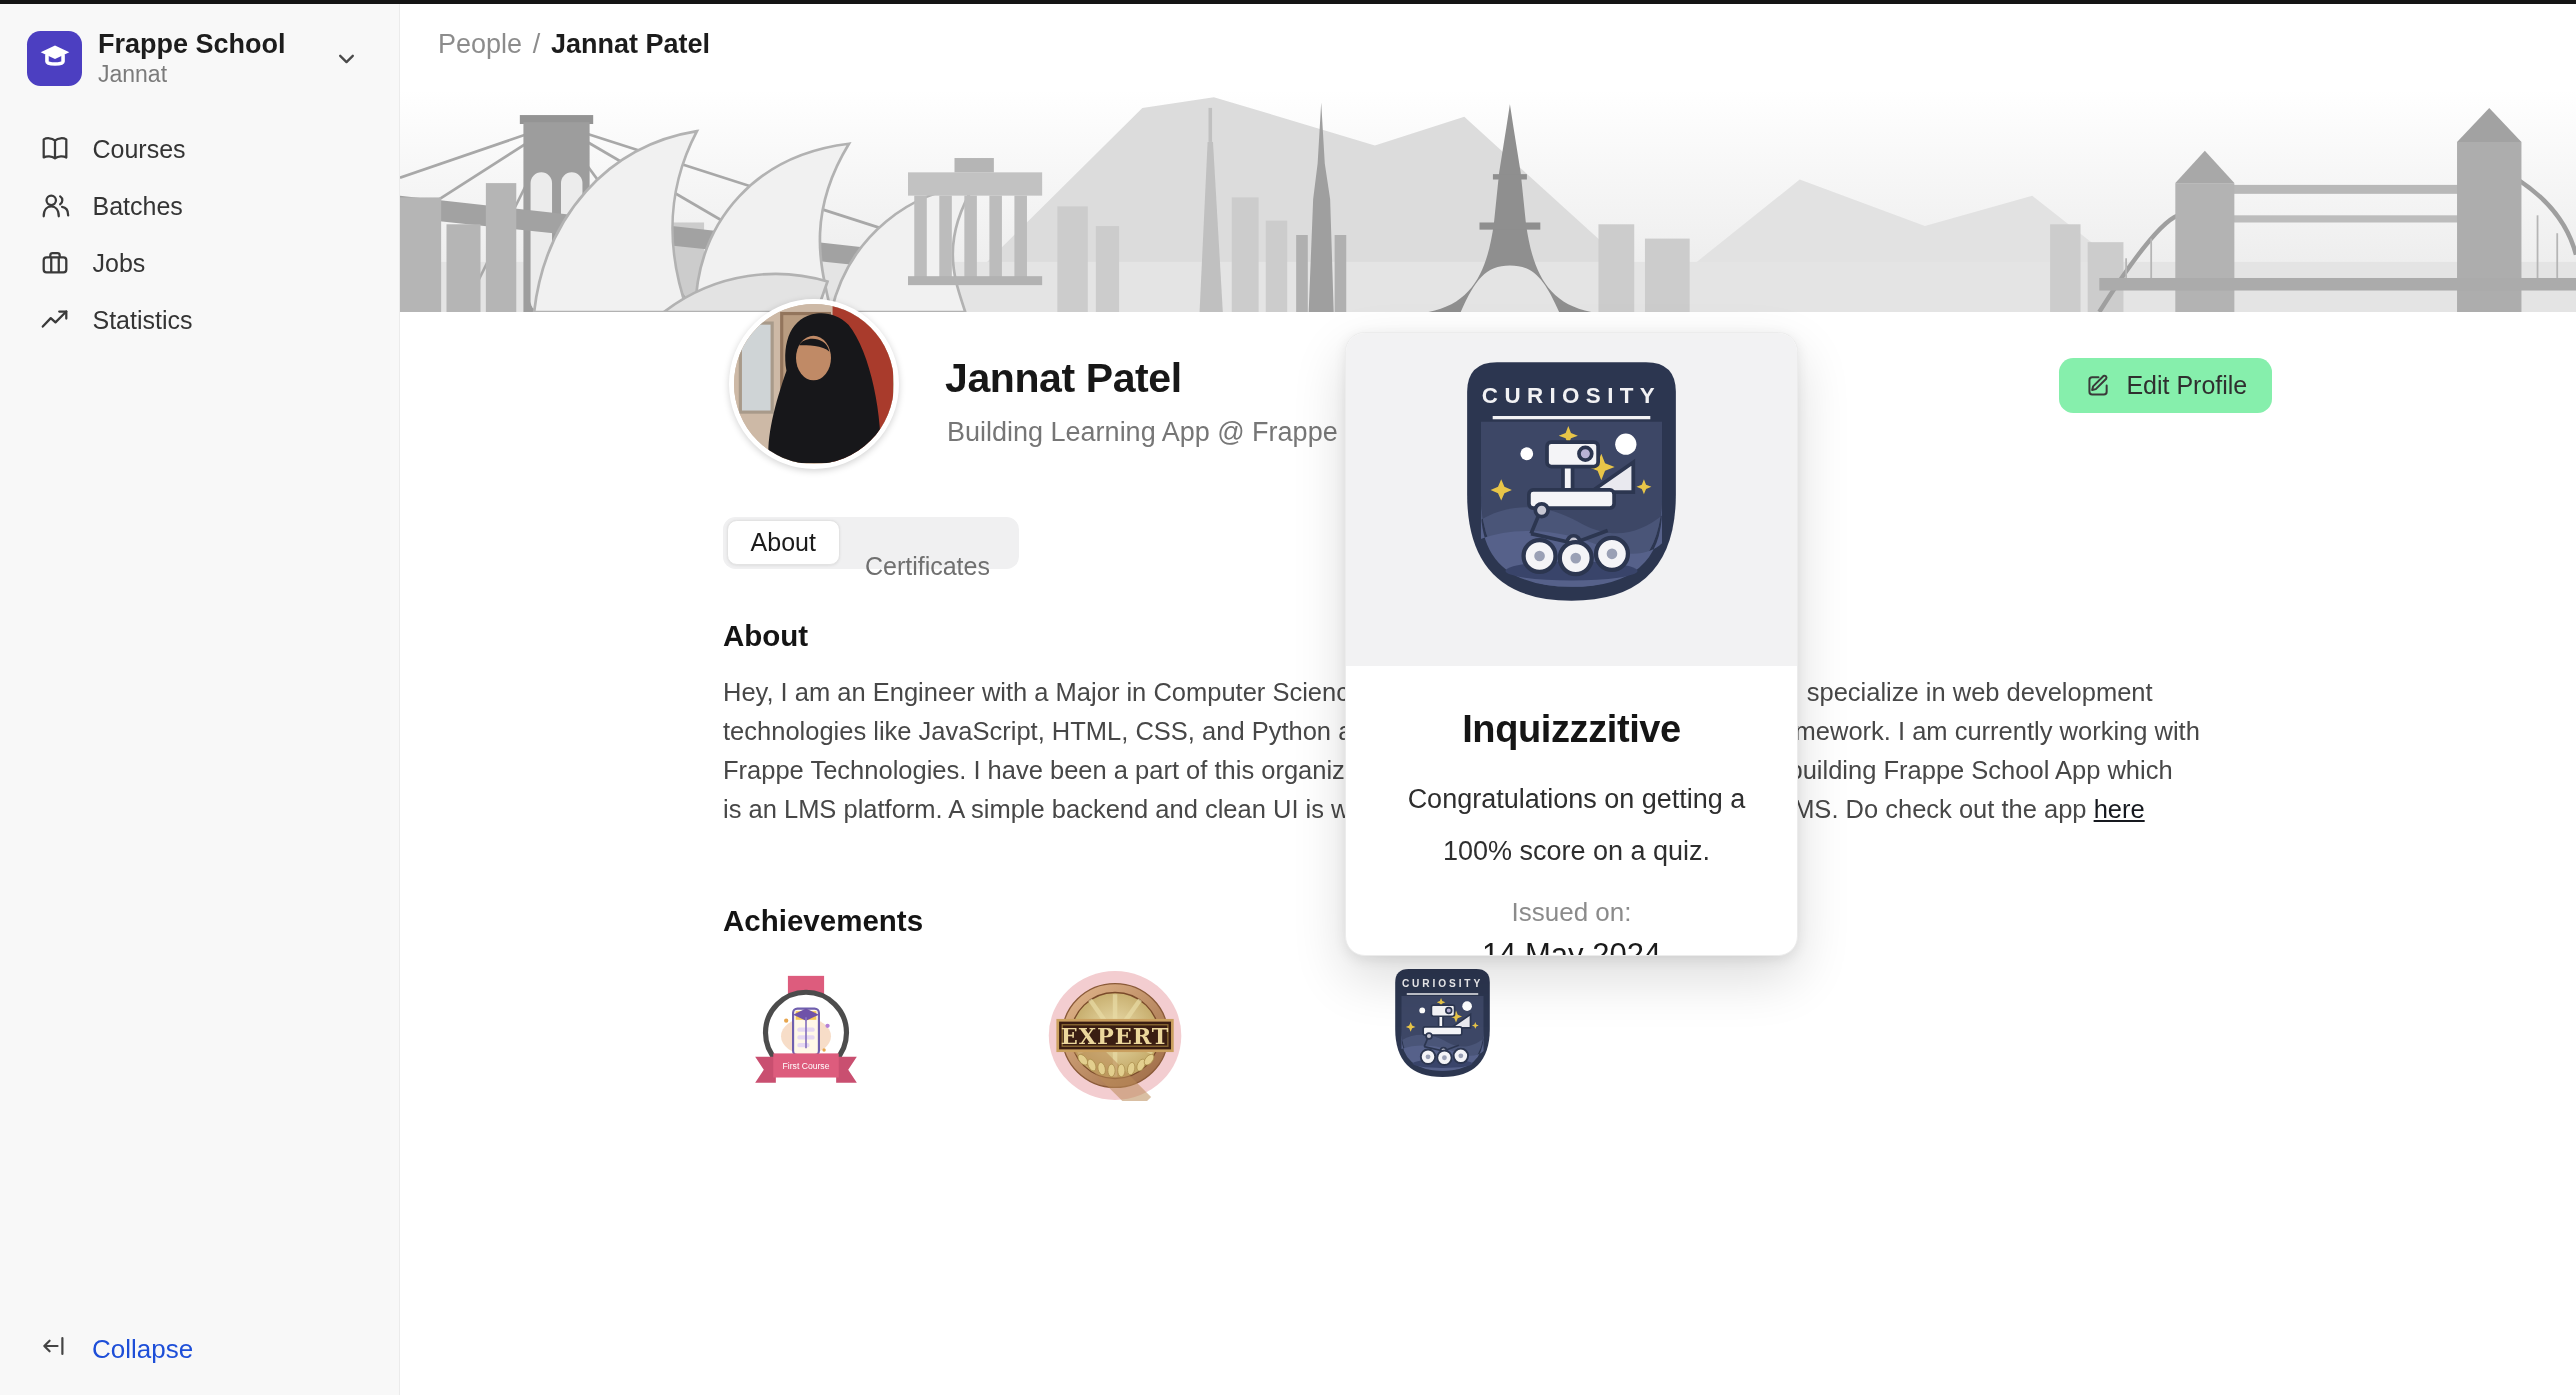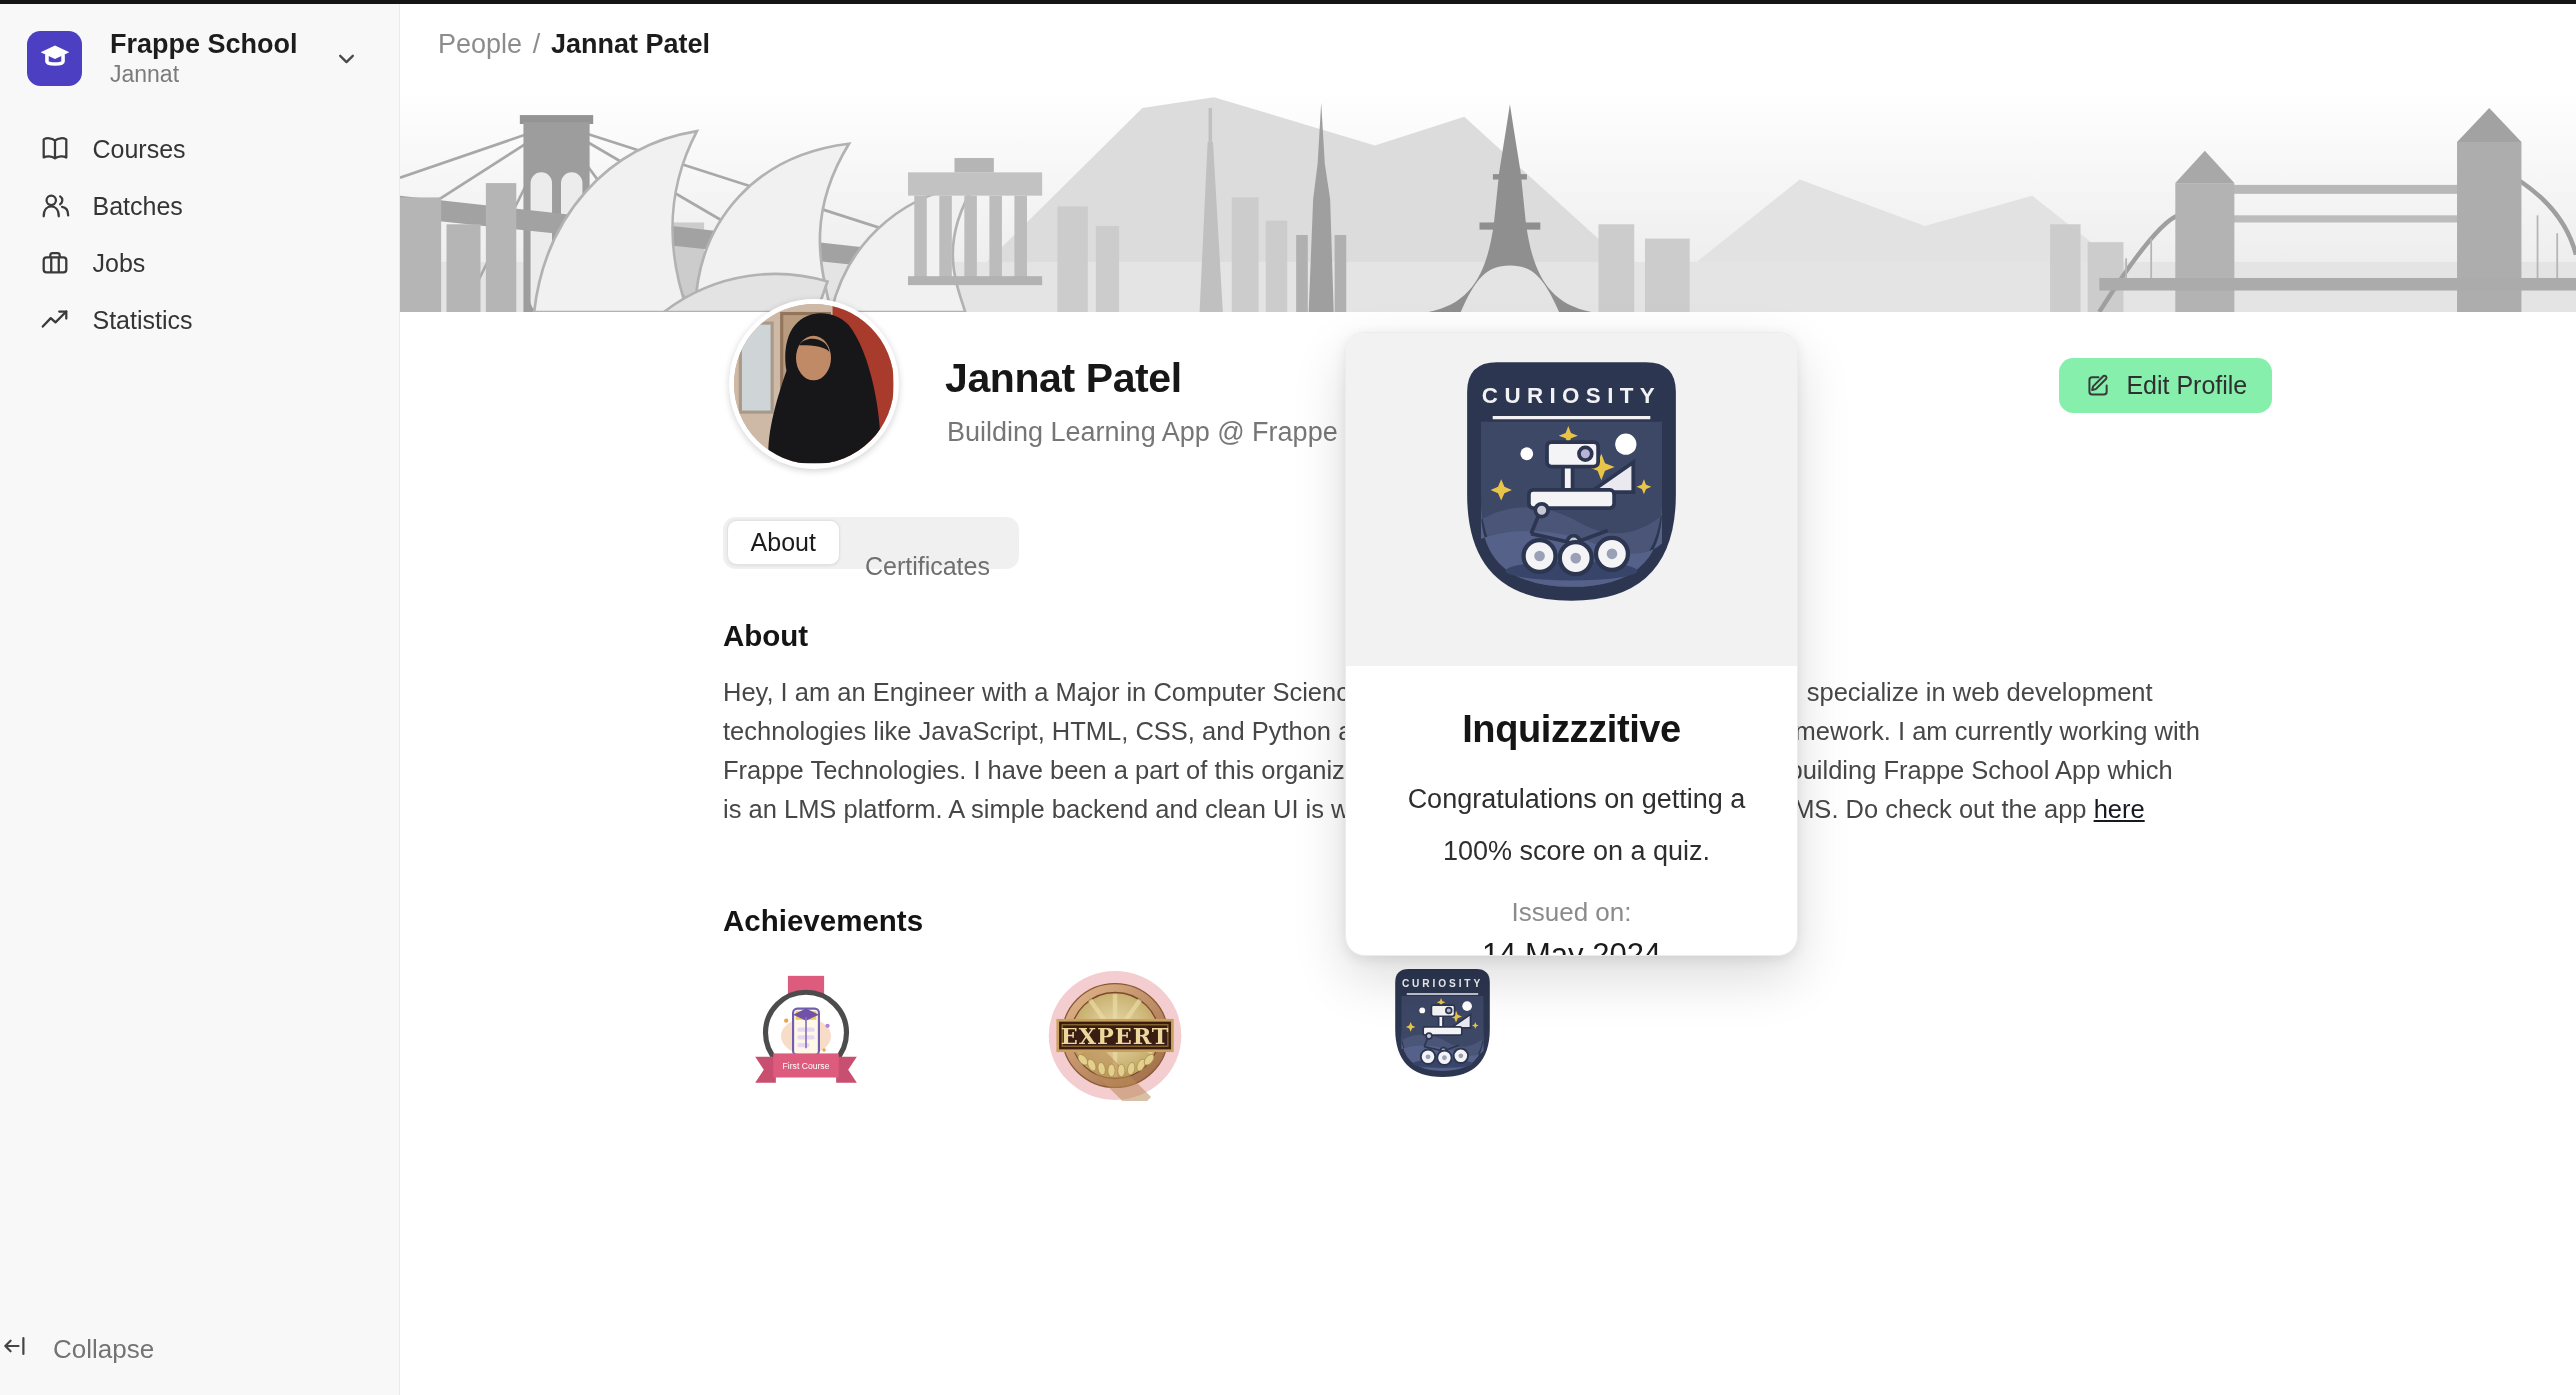--- a/index.html
+++ b/index.html
@@ -4,35 +4,35 @@
 <style>
   * { margin:0; padding:0; box-sizing:border-box; }
   html,body { width:2576px; height:1395px; overflow:hidden; background:#fff;
     font-family:"Liberation Sans","DejaVu Sans",sans-serif; }
   .top-edge { position:absolute; left:0; top:0; width:2576px; height:3.6px; background:#151515; z-index:50; }
 
   
   .sidebar { position:absolute; left:0; top:3.6px; width:400px; height:1392px;
     background:#f8f8f8; border-right:0.9px solid #ebebeb; z-index:5; }
   .ws-header { position:absolute; left:27px; top:23px; width:349px; height:63px;
-    display:flex; align-items:center; gap:28px; cursor:pointer; }
+    display:flex; align-items:center; gap:16px; cursor:pointer; }
   .ws-logo { width:55px; height:55px; border-radius:13.4px; background:#4c3fc1;
     display:flex; align-items:center; justify-content:center; flex:0 0 auto; }
   .ws-text { display:flex; flex-direction:column; }
   .ws-title { font-size:27px; font-weight:600; color:#1d1d1d; line-height:32px; }
   .ws-sub { font-size:23px; color:#7b7b7b; line-height:29px; }
   .ws-chevron { margin-left:auto; margin-right:16px; display:flex; }
 
   .nav { position:absolute; left:0; top:117px; width:400px; }
   .nav-item { height:57px; display:flex; align-items:center; padding-left:39px; gap:21.5px;
     font-size:25px; color:#343434; cursor:pointer; }
   .nav-item .nicon { width:32px; height:32px; display:flex; flex:0 0 auto; }
 
   .collapse-row { position:absolute; left:0; bottom:21.5px; width:400px; height:50px;
-    display:flex; align-items:center; gap:23px; font-size:26px; color:#737373; cursor:pointer; }
+    display:flex; align-items:center; padding-left:39px; gap:23px; font-size:26px; color:#1d4ed8; cursor:pointer; }
 
   
   .main { position:absolute; left:400px; top:3.6px; width:2176px; height:1392px; background:#fff; }
   .breadcrumb { position:absolute; left:38px; top:25px; font-size:27px; color:#8c8c8c;
     display:flex; gap:10.7px; align-items:baseline; }
   .crumb-current { color:#1c1c1c; font-weight:600; }
 
   .banner { position:absolute; left:0; top:86px; width:2176px; height:222px; overflow:hidden; }
   .banner svg { display:block; }
 

